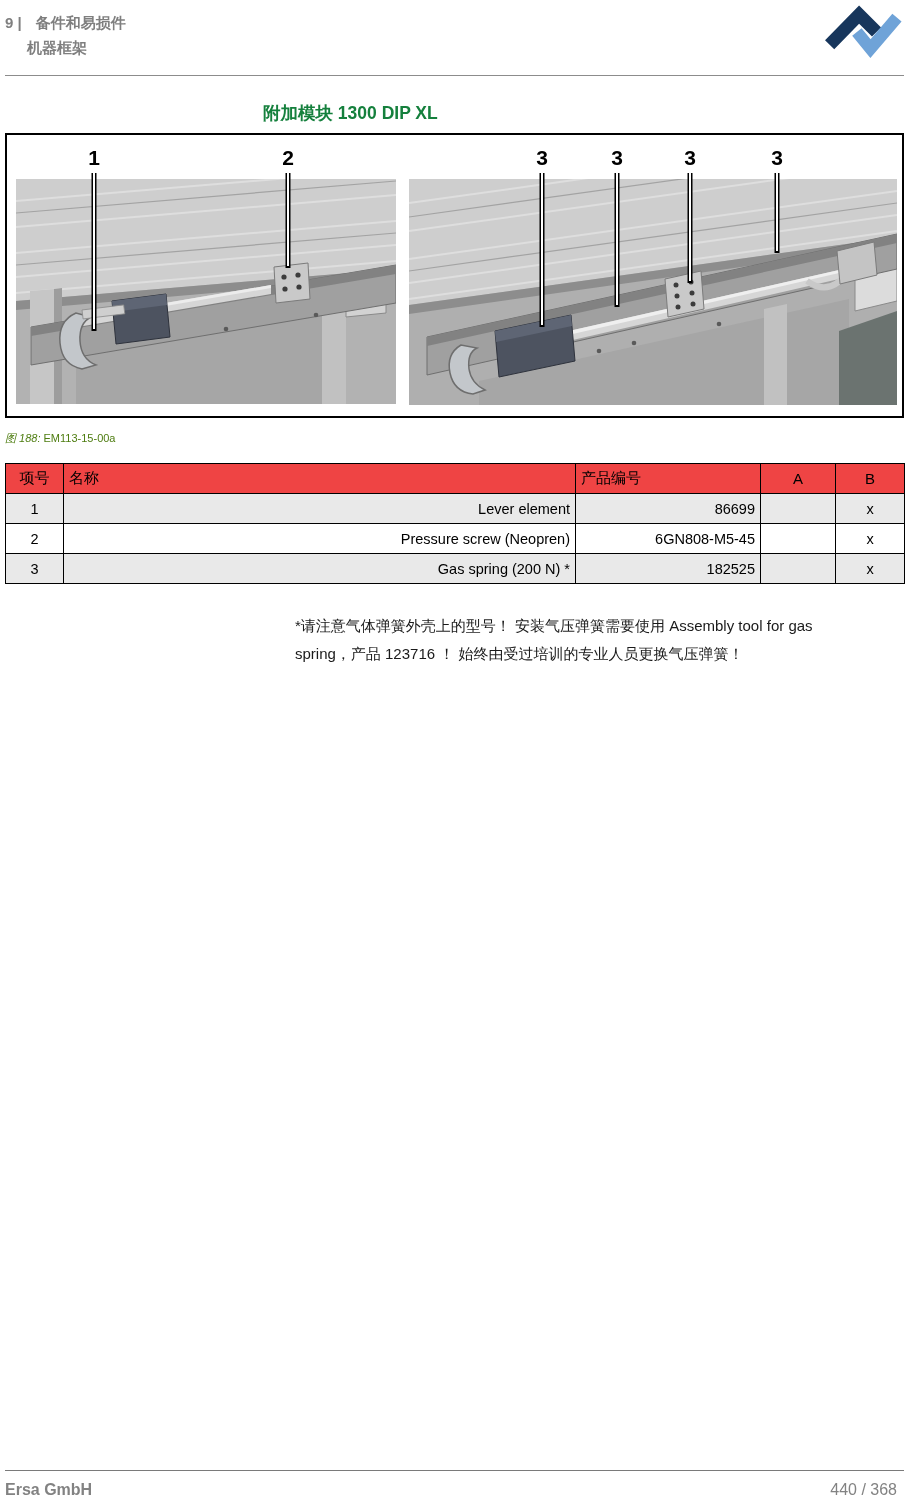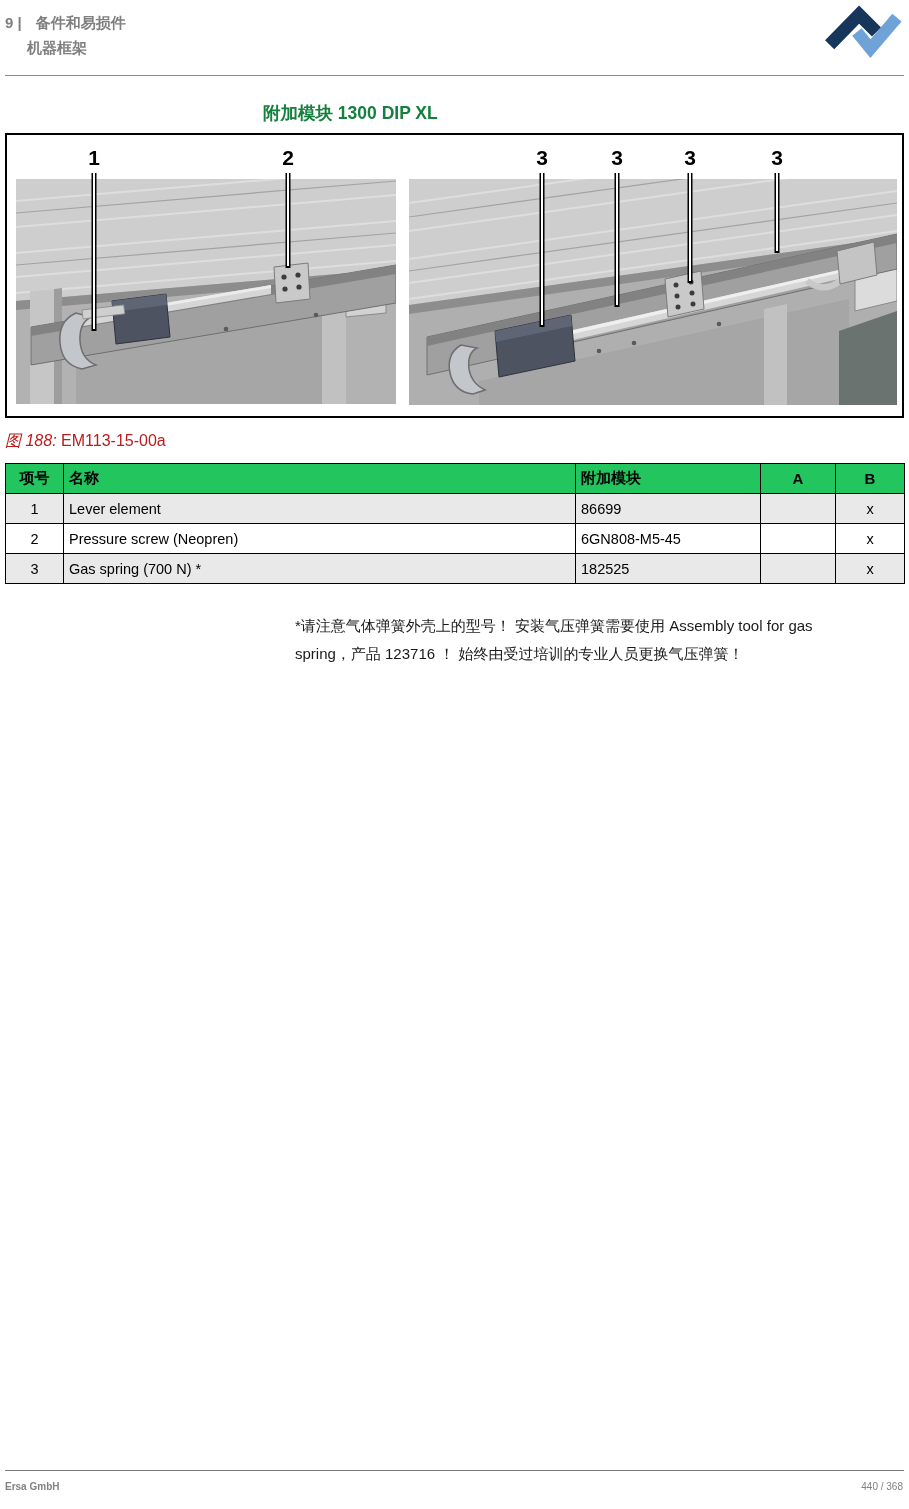--- a/index.html
+++ b/index.html
@@ -23,37 +23,37 @@
   .photo { position:absolute; }
   .photo-left  { left:9px;  top:44px; width:380px; height:225px; }
   .photo-right { left:402px; top:44px; width:488px; height:226px; }
   .callout-lines { position:absolute; left:0; top:0; width:895px; height:281px; }
   .callout-num {
     position:absolute; top:11px; transform:translateX(-50%);
     font-size:21px; font-weight:bold; color:#000; line-height:24px;
   }
 
   
-  .caption { position:absolute; left:5px; top:431px; font-size:16px; color:#b91c1c; }
+  .caption { position:absolute; left:5px; top:431px; font-size:11px; color:#4d7c0f; }
   .caption .cap-label { font-style:italic; }
 
   
   .parts-table { position:absolute; left:5px; top:463px; width:899px; border-collapse:collapse; table-layout:fixed; font-size:14.5px; }
-  .parts-table th, .parts-table td { border:1.5px solid #000; height:30px; padding:0 5px; vertical-align:middle; overflow:hidden; white-space:nowrap; }
-  .parts-table thead th { background:#22c55e; font-weight:bold; text-align:left; font-size:15px; }
+  .parts-table th, .parts-table td { border:1.5px solid #000; height:30px; padding:0 5px; vertical-align:middle; overflow:hidden; white-space:nowrap;text-align:right; }
+  .parts-table thead th { background:#ef4444; font-weight:normal; text-align:left; font-size:15px; }
   .parts-table th.c, .parts-table td.c { text-align:center; }
   .parts-table tbody tr:nth-child(odd)  td { background:#e9e9e9; }
   .parts-table tbody tr:nth-child(even) td { background:#ffffff; }
 
   
   .note { position:absolute; left:263px; top:612px; width:646px; font-size:15px; line-height:28px; color:#1a1a1a;margin-left:32px; }
 
   
   .footer-rule { position:absolute; left:5px; right:5px; top:1470px; height:1px; background:#7a7a7a; }
-  .footer { position:absolute; left:5px; right:6px; top:1481px; height:20px; color:#828282; font-size:10px; }
+  .footer { position:absolute; left:5px; right:12px; top:1481px; height:20px; color:#828282; font-size:16px; }
   .footer-company { position:absolute; left:0; font-weight:bold; }
   .footer-doc { position:absolute; left:0; right:0; text-align:center; }
   .footer-page { position:absolute; right:0; }
 </style>
 </head>
 <body>
 
 <div class="page">
 
   <div class="header-block">
@@ -204,21 +204,21 @@
       <col style="width:58px">
         <col style="width:512px">
         <col style="width:185px">
         <col style="width:75px">
         <col style="width:69px">
     </colgroup>
     <thead>
       <tr>
         <th class="c">项号</th>
         <th>名称</th>
-        <th>附加模块</th>
+        <th>产品编号</th>
         <th class="c">A</th>
         <th class="c">B</th>
       </tr>
     </thead>
     <tbody>
       <tr>
         <td class="c">1</td>
         <td>Lever element</td>
         <td>86699</td>
         <td class="c"></td>
@@ -226,21 +226,21 @@
       </tr>
       <tr>
         <td class="c">2</td>
         <td>Pressure screw (Neopren)</td>
         <td>6GN808-M5-45</td>
         <td class="c"></td>
         <td class="c">x</td>
       </tr>
       <tr>
         <td class="c">3</td>
-        <td>Gas spring (700 N) *</td>
+        <td>Gas spring (200 N) *</td>
         <td>182525</td>
         <td class="c"></td>
         <td class="c">x</td>
       </tr>
     </tbody>
   </table>
 
   <div class="note">
     <div>*请注意气体弹簧外壳上的型号！ 安装气压弹簧需要使用 Assembly tool for gas</div>
     <div>spring，产品 123716 ！ 始终由受过培训的专业人员更换气压弹簧！</div>

